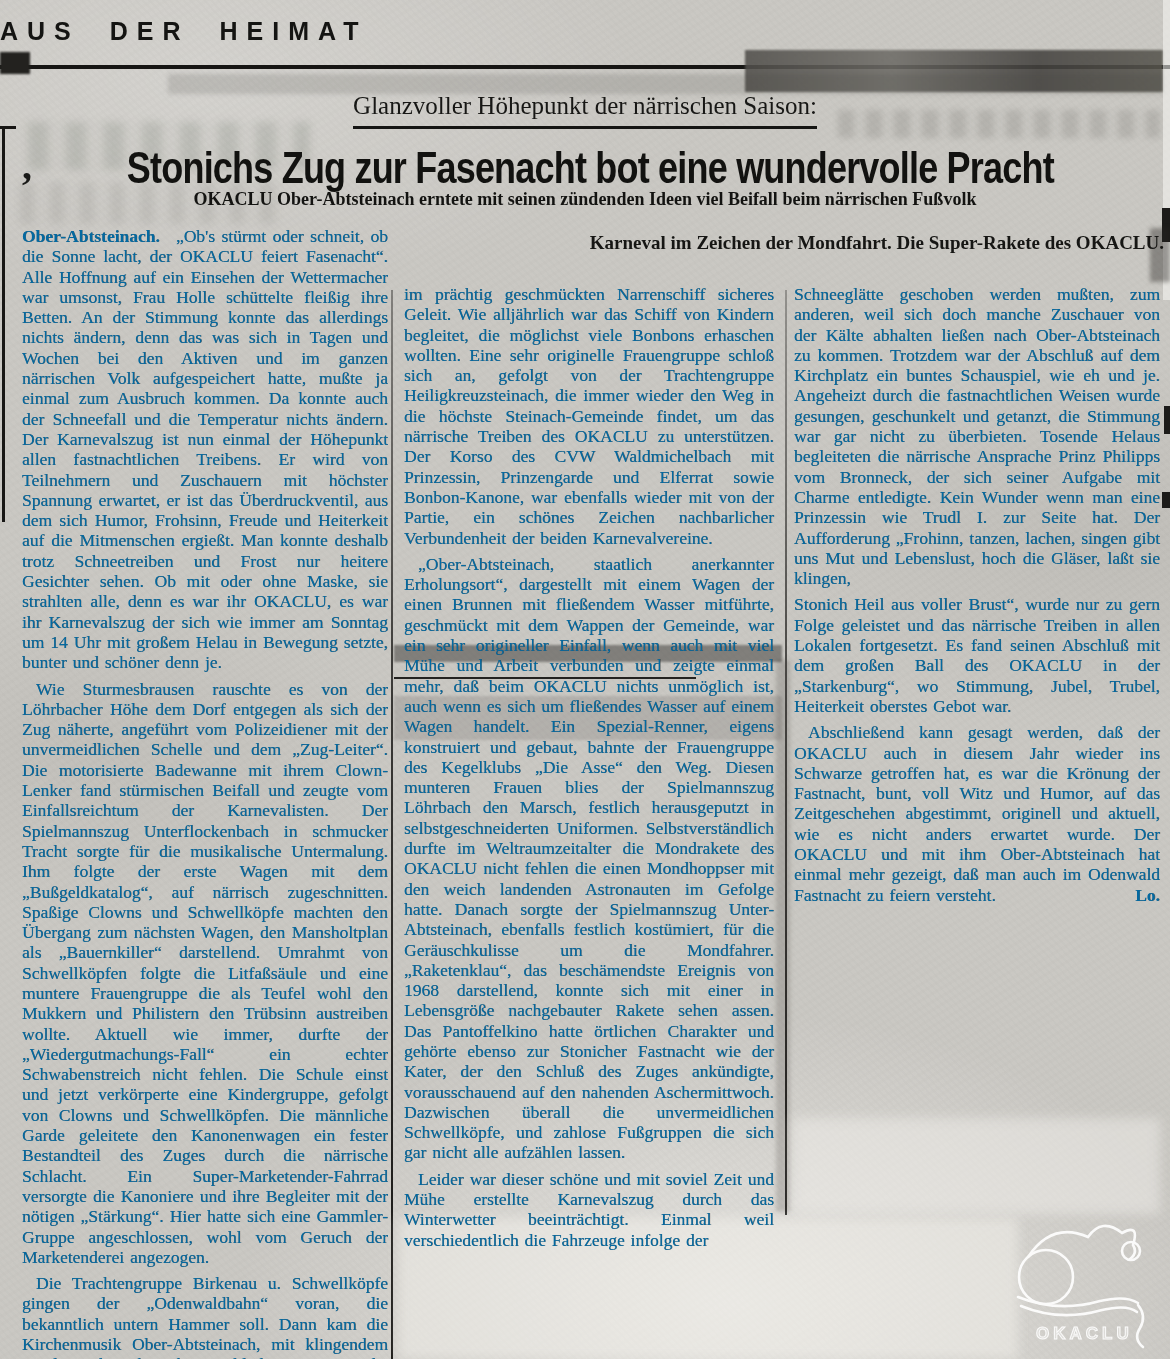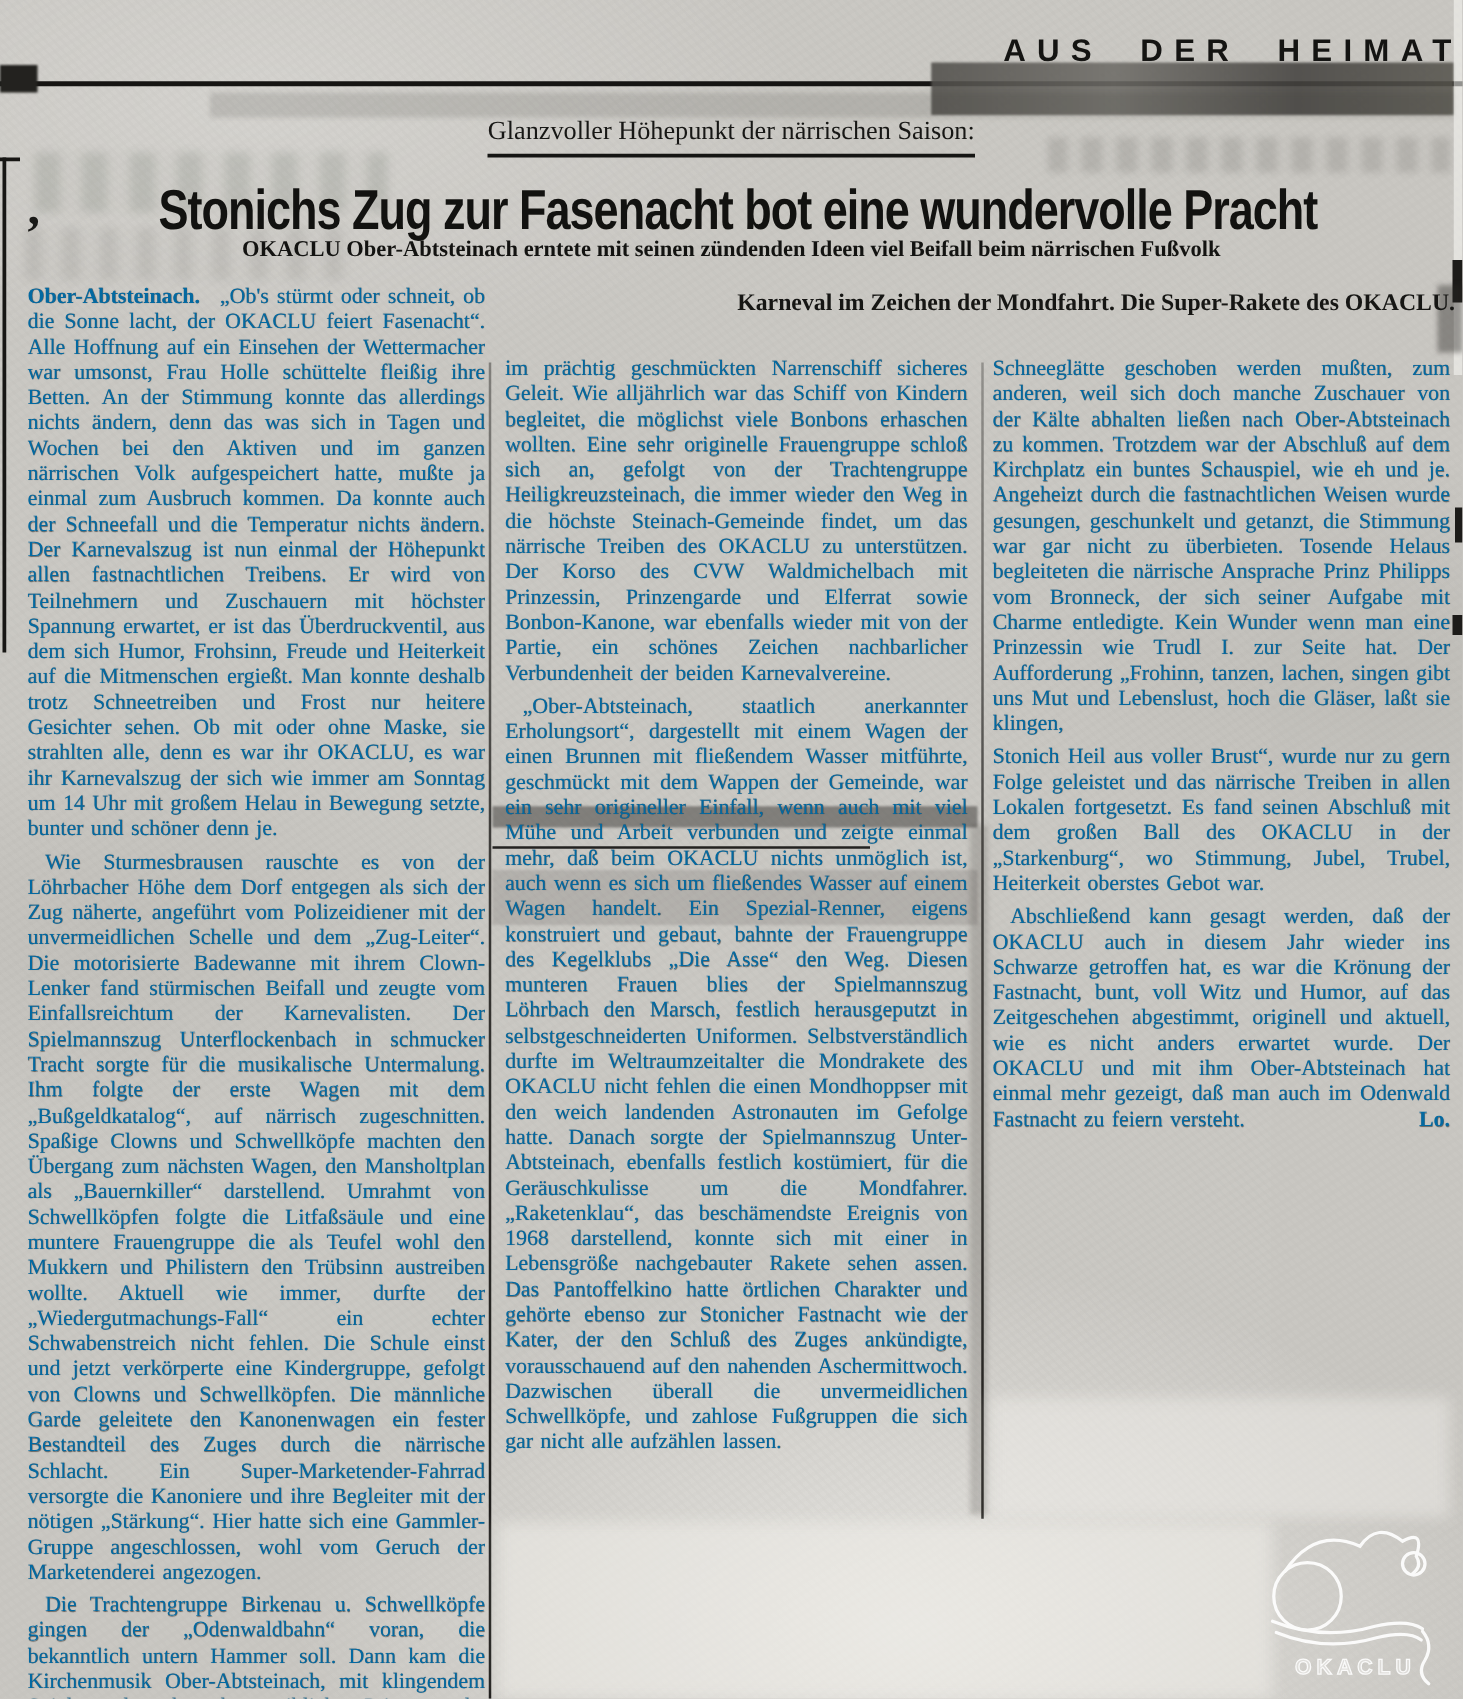--- a/index.html
+++ b/index.html
@@ -13,21 +13,21 @@
       #c9c7c2;
     font-family:"Liberation Serif", serif;
     color:#1d1c1a;
   }
   .grain{position:absolute;inset:0;pointer-events:none;opacity:.35;
     background-image:
       repeating-linear-gradient(47deg, rgba(0,0,0,.025) 0 2px, rgba(255,255,255,.02) 2px 5px),
       repeating-linear-gradient(-31deg, rgba(0,0,0,.02) 0 3px, rgba(255,255,255,.025) 3px 7px);}
   .abs{position:absolute;}
   
-  .masthead{top:27px;left:0;width:100%;text-align:right;
+  .masthead{top:17px;left:0;width:100%;text-align:left;
     font-family:"Liberation Sans",sans-serif;font-weight:bold;font-size:25px;
     letter-spacing:9px;word-spacing:14px;color:#141412;}
   .toprule{top:65px;left:0;width:1170px;height:4px;background:#161513;}
   
   .smudge{filter:blur(1px);}
   .smudge-a{top:52px;left:0;width:30px;height:22px;background:#23221f;}
   .smudge-b{top:50px;left:745px;width:418px;height:42px;
     background:linear-gradient(90deg,#514f4b,#6e6c67 35%,#454340 70%,#58564f);opacity:.88;}
   .ghost-band{top:74px;left:168px;width:995px;height:20px;background:rgba(64,62,56,.16);filter:blur(2px);}
   .ghost-band2{top:110px;left:838px;width:322px;height:28px;
@@ -41,21 +41,21 @@
     opacity:.20;filter:blur(4px);}
   .comma-mark{top:142px;left:22px;font-size:40px;font-weight:bold;color:#1a1a18;}
   .left-edge-line{top:126px;left:2px;width:3px;height:396px;background:#171614;}
   .left-edge-cap{top:126px;left:0;width:16px;height:3px;background:#171614;}
   .right-strip{top:0;right:0;width:7px;height:300px;background:rgba(250,249,245,.55);}
   .rmark1{top:208px;right:0;width:8px;height:34px;background:#1c1b19;}
   .rmark2{top:406px;right:0;width:6px;height:28px;background:#1c1b19;}
   .rmark3{top:492px;right:0;width:8px;height:16px;background:#1c1b19;}
   .rsmudge{top:228px;right:0;width:20px;height:54px;background:rgba(40,38,34,.4);filter:blur(2px);}
   
-  .kicker{top:92px;left:0;width:100%;text-align:center;box-sizing:border-box;font-size:21px;color:#171715;}
+  .kicker{top:92px;left:0;width:100%;text-align:center;box-sizing:border-box;font-size:25px;color:#171715;}
   .kicker span{display:inline-block;border-bottom:3px solid #151513;padding-bottom:6px;}
   .headline{top:142px;left:0;width:100%;text-align:right;}
   .headline span{display:inline-block;transform:scaleX(.80);transform-origin:50% 50%;
     font-family:"Liberation Sans",sans-serif;font-weight:bold;font-size:45px;
     letter-spacing:-1px;color:#121210;white-space:nowrap;}
   .subhead{top:189px;left:0;width:100%;text-align:center;font-weight:bold;font-size:18px;color:#131311;}
   .caption{top:232px;left:400px;width:764px;text-align:right;font-weight:bold;font-size:19px;color:#161614;}
   
   .col{font-size:17.5px;line-height:20.3px;text-align:justify;
     color:#0369a1;text-shadow:.3px .3px .6px rgba(25,24,22,.55);
@@ -123,20 +123,21 @@
 
 <div class="abs col col1">
   <p><span class="lead">Ober-Abtsteinach.</span><span>„Ob's stürmt oder schneit, ob die Sonne lacht, der OKACLU feiert Fasenacht“. Alle Hoffnung auf ein Einsehen der Wettermacher war umsonst, Frau Holle schüttelte fleißig ihre Betten. An der Stimmung konnte das allerdings nichts ändern, denn das was sich in Tagen und Wochen bei den Aktiven und im ganzen närrischen Volk aufgespeichert hatte, mußte ja einmal zum Ausbruch kommen. Da konnte auch der Schneefall und die Temperatur nichts ändern. Der Karnevalszug ist nun einmal der Höhepunkt allen fastnachtlichen Treibens. Er wird von Teilnehmern und Zuschauern mit höchster Spannung erwartet, er ist das Überdruckventil, aus dem sich Humor, Frohsinn, Freude und Heiterkeit auf die Mitmenschen ergießt. Man konnte deshalb trotz Schneetreiben und Frost nur heitere Gesichter sehen. Ob mit oder ohne Maske, sie strahlten alle, denn es war ihr OKACLU, es war ihr Karnevalszug der sich wie immer am Sonntag um 14 Uhr mit großem Helau in Bewegung setzte, bunter und schöner denn je.</span></p>
   <p class="ind">Wie Sturmesbrausen rauschte es von der Löhrbacher Höhe dem Dorf entgegen als sich der Zug näherte, angeführt vom Polizeidiener mit der unvermeidlichen Schelle und dem „Zug-Leiter“. Die motorisierte Badewanne mit ihrem Clown-Lenker fand stürmischen Beifall und zeugte vom Einfallsreichtum der Karnevalisten. Der Spielmannszug Unterflockenbach in schmucker Tracht sorgte für die musikalische Untermalung. Ihm folgte der erste Wagen mit dem „Bußgeldkatalog“, auf närrisch zugeschnitten. Spaßige Clowns und Schwellköpfe machten den Übergang zum nächsten Wagen, den Mansholtplan als „Bauernkiller“ darstellend. Umrahmt von Schwellköpfen folgte die Litfaßsäule und eine muntere Frauengruppe die als Teufel wohl den Mukkern und Philistern den Trübsinn austreiben wollte. Aktuell wie immer, durfte der „Wiedergutmachungs-Fall“ ein echter Schwabenstreich nicht fehlen. Die Schule einst und jetzt verkörperte eine Kindergruppe, gefolgt von Clowns und Schwellköpfen. Die männliche Garde geleitete den Kanonenwagen ein fester Bestandteil des Zuges durch die närrische Schlacht. Ein Super-Marketender-Fahrrad versorgte die Kanoniere und ihre Begleiter mit der nötigen „Stärkung“. Hier hatte sich eine Gammler-Gruppe angeschlossen, wohl vom Geruch der Marketenderei angezogen.</p>
   <p class="ind">Die Trachtengruppe Birkenau u. Schwellköpfe gingen der „Odenwaldbahn“ voran, die bekanntlich untern Hammer soll. Dann kam die Kirchenmusik Ober-Abtsteinach, mit klingendem Spiel vor der schmucken weiblichen Prinzengarde. Sie gab dem Prinzenpaar Philipp vom Bronneck und Trudl I.,</p>
 </div>
 
 <div class="abs col col2">
   <p>im prächtig geschmückten Narrenschiff sicheres Geleit. Wie alljährlich war das Schiff von Kindern begleitet, die möglichst viele Bonbons erhaschen wollten. Eine sehr originelle Frauengruppe schloß sich an, gefolgt von der Trachtengruppe Heiligkreuzsteinach, die immer wieder den Weg in die höchste Steinach-Gemeinde findet, um das närrische Treiben des OKACLU zu unterstützen. Der Korso des CVW Waldmichelbach mit Prinzessin, Prinzengarde und Elferrat sowie Bonbon-Kanone, war ebenfalls wieder mit von der Partie, ein schönes Zeichen nachbarlicher Verbundenheit der beiden Karnevalvereine.</p>
   <p class="ind">„Ober-Abtsteinach, staatlich anerkannter Erholungsort“, dargestellt mit einem Wagen der einen Brunnen mit fließendem Wasser mitführte, geschmückt mit dem Wappen der Gemeinde, war ein sehr origineller Einfall, wenn auch mit viel Mühe und Arbeit verbunden und zeigte einmal mehr, daß beim OKACLU nichts unmöglich ist, auch wenn es sich um fließendes Wasser auf einem Wagen handelt. Ein Spezial-Renner, eigens konstruiert und gebaut, bahnte der Frauengruppe des Kegelklubs „Die Asse“ den Weg. Diesen munteren Frauen blies der Spielmannszug Löhrbach den Marsch, festlich herausgeputzt in selbstgeschneiderten Uniformen. Selbstverständlich durfte im Weltraumzeitalter die Mondrakete des OKACLU nicht fehlen die einen Mondhoppser mit den weich landenden Astronauten im Gefolge hatte. Danach sorgte der Spielmannszug Unter-Abtsteinach, ebenfalls festlich kostümiert, für die Geräuschkulisse um die Mondfahrer. „Raketenklau“, das beschämendste Ereignis von 1968 darstellend, konnte sich mit einer in Lebensgröße nachgebauter Rakete sehen assen. Das Pantoffelkino hatte örtlichen Charakter und gehörte ebenso zur Stonicher Fastnacht wie der Kater, der den Schluß des Zuges ankündigte, vorausschauend auf den nahenden Aschermittwoch. Dazwischen überall die unvermeidlichen Schwellköpfe, und zahlose Fußgruppen die sich gar nicht alle aufzählen lassen.</p>
+  <p class="ind">Leider war dieser schöne und mit soviel Zeit und Mühe erstellte Karnevalszug durch das Winterwetter beeinträchtigt. Einmal weil verschiedentlich die Fahrzeuge infolge der</p>
 </div>
 
 <div class="abs col col3">
   <p>Schneeglätte geschoben werden mußten, zum anderen, weil sich doch manche Zuschauer von der Kälte abhalten ließen nach Ober-Abtsteinach zu kommen. Trotzdem war der Abschluß auf dem Kirchplatz ein buntes Schauspiel, wie eh und je. Angeheizt durch die fastnachtlichen Weisen wurde gesungen, geschunkelt und getanzt, die Stimmung war gar nicht zu überbieten. Tosende Helaus begleiteten die närrische Ansprache Prinz Philipps vom Bronneck, der sich seiner Aufgabe mit Charme entledigte. Kein Wunder wenn man eine Prinzessin wie Trudl I. zur Seite hat. Der Aufforderung „Frohinn, tanzen, lachen, singen gibt uns Mut und Lebenslust, hoch die Gläser, laßt sie klingen,</p>
   <p>Stonich Heil aus voller Brust“, wurde nur zu gern Folge geleistet und das närrische Treiben in allen Lokalen fortgesetzt. Es fand seinen Abschluß mit dem großen Ball des OKACLU in der „Starkenburg“, wo Stimmung, Jubel, Trubel, Heiterkeit oberstes Gebot war.</p>
   <p class="ind"><span>Abschließend kann gesagt werden, daß der OKACLU auch in diesem Jahr wieder ins Schwarze getroffen hat, es war die Krönung der Fastnacht, bunt, voll Witz und Humor, auf das Zeitgeschehen abgestimmt, originell und aktuell, wie es nicht anders erwartet wurde. Der OKACLU und mit ihm Ober-Abtsteinach hat einmal mehr gezeigt, daß man auch im Odenwald Fastnacht zu feiern versteht.</span> <span class="sig">Lo.</span></p>
 </div>
 
 <svg class="abs watermark" viewBox="0 0 168 152" width="168" height="152">
   <g fill="none" stroke="#ffffff" stroke-width="2.6" stroke-linecap="round" opacity="0.9">

